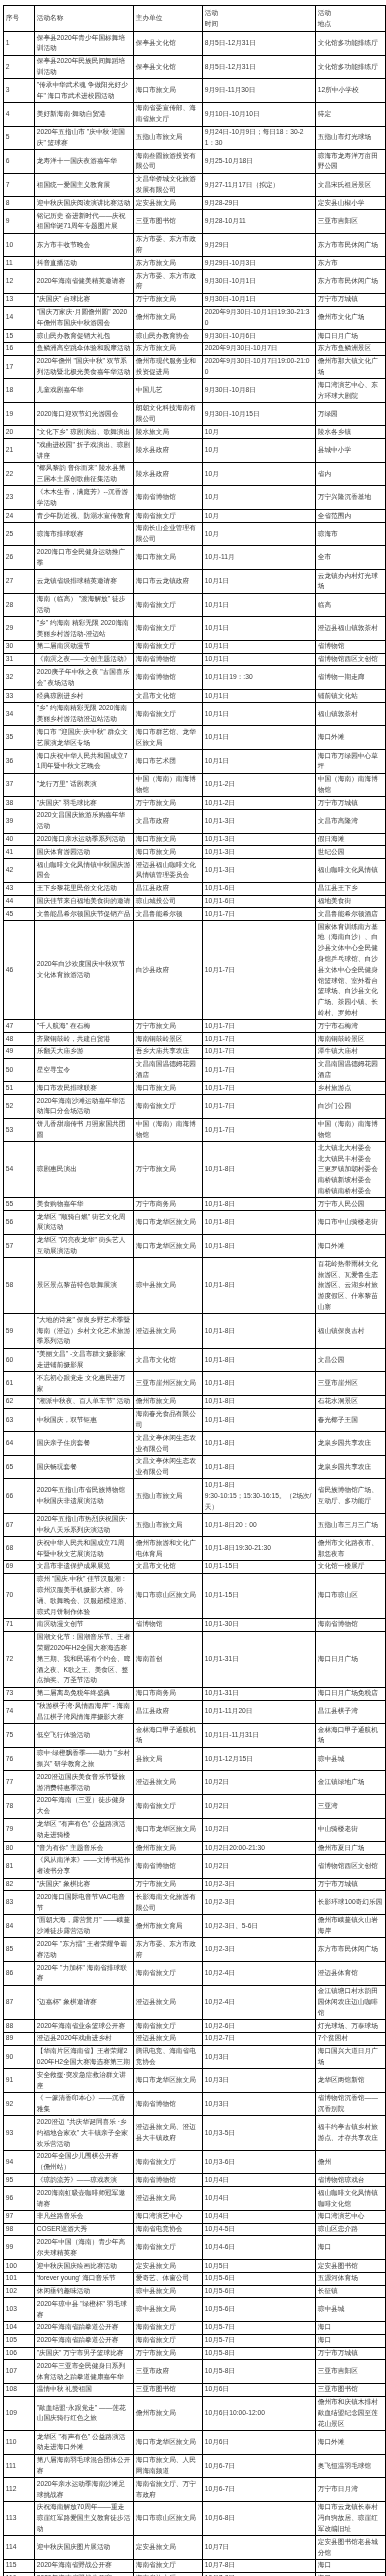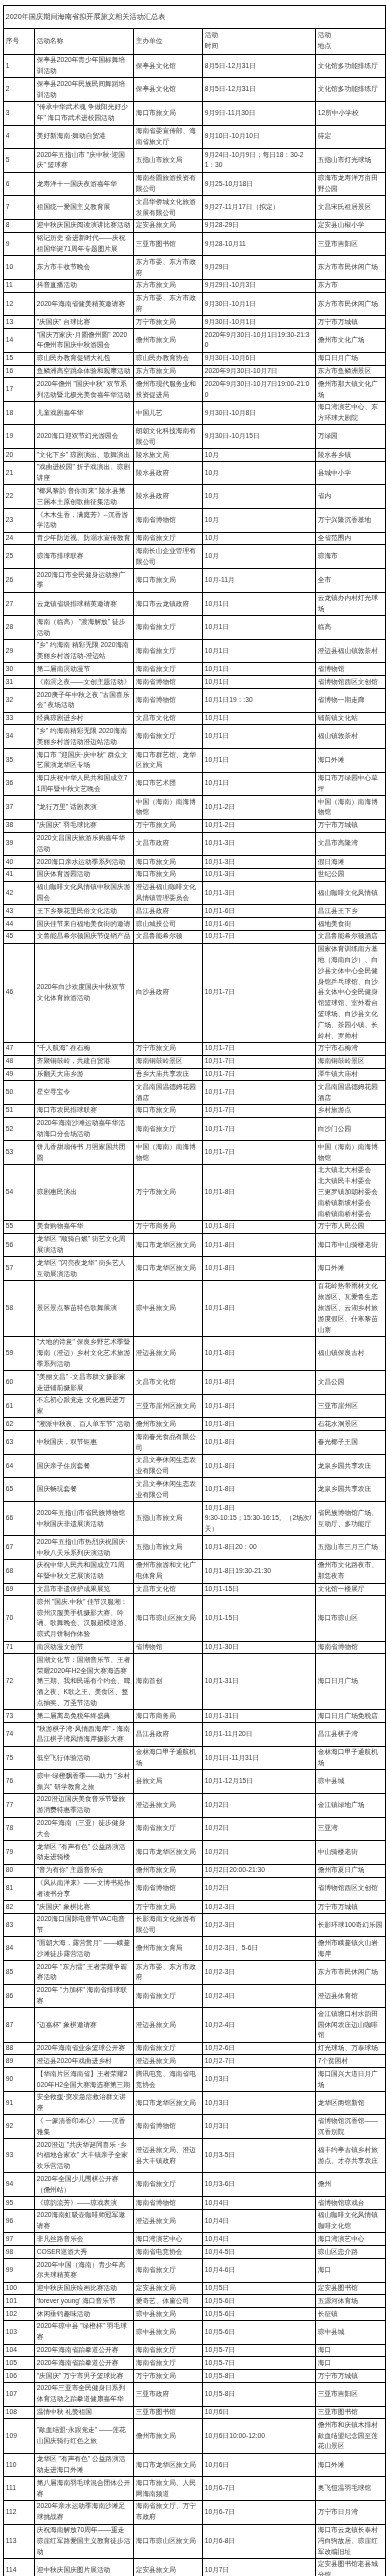--- a/index.html
+++ b/index.html
@@ -23,23 +23,20 @@
   <table>
     <colgroup>
       <col class="c-no">
         <col class="c-name">
         <col class="c-org">
         <col class="c-time">
         <col class="c-loc">
     </colgroup>
     <tbody>
       <tr>
-        <td class="title-cell" colspan="5">2020年国庆期间海南省拟开展旅文相关活动汇总表</td>
-      </tr>
-      <tr>
         <td class="head">序号</td>
         <td class="head">活动名称</td>
         <td class="head">主办单位</td>
         <td class="head">活动
 时间</td>
         <td class="head">活动
 地点</td>
       </tr>
 
     <tr>

